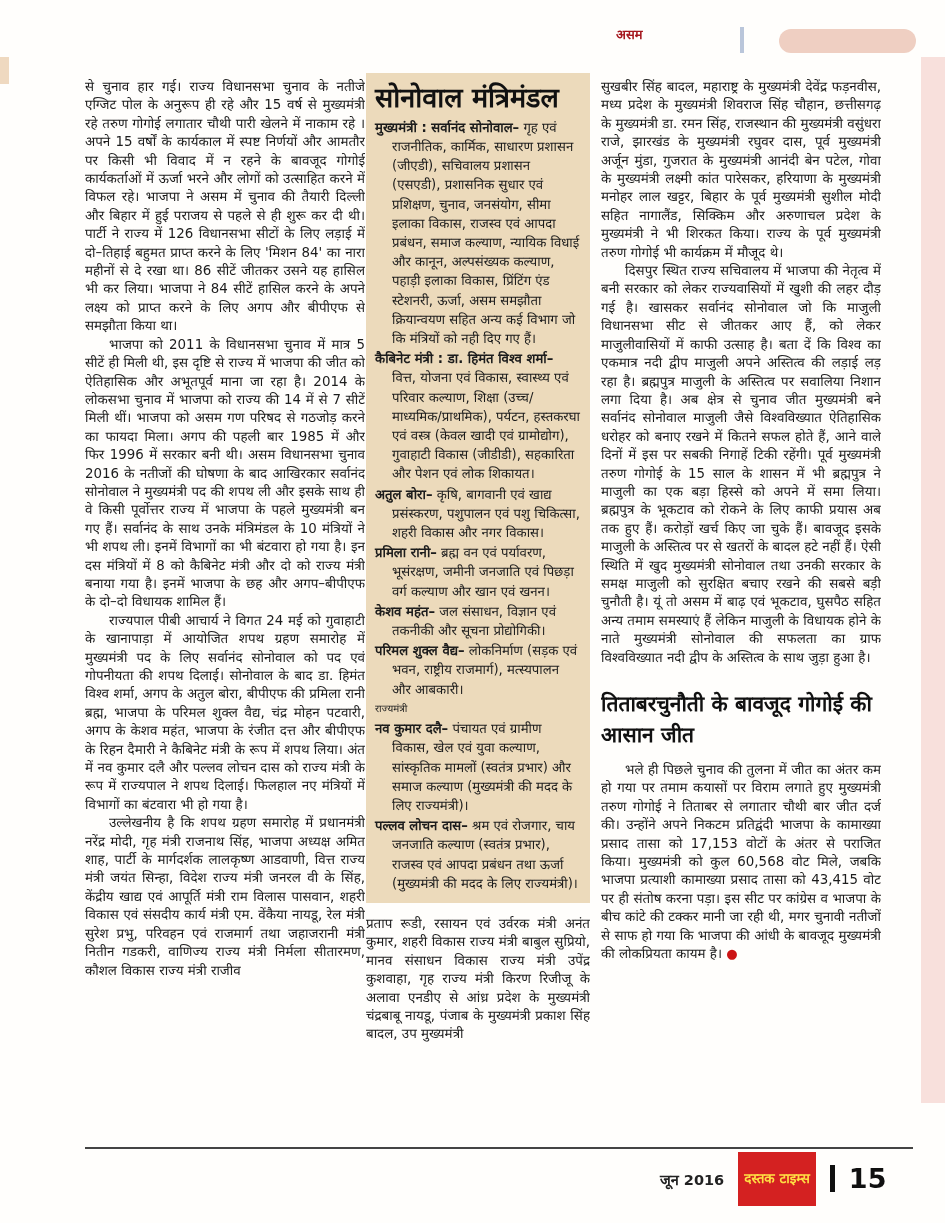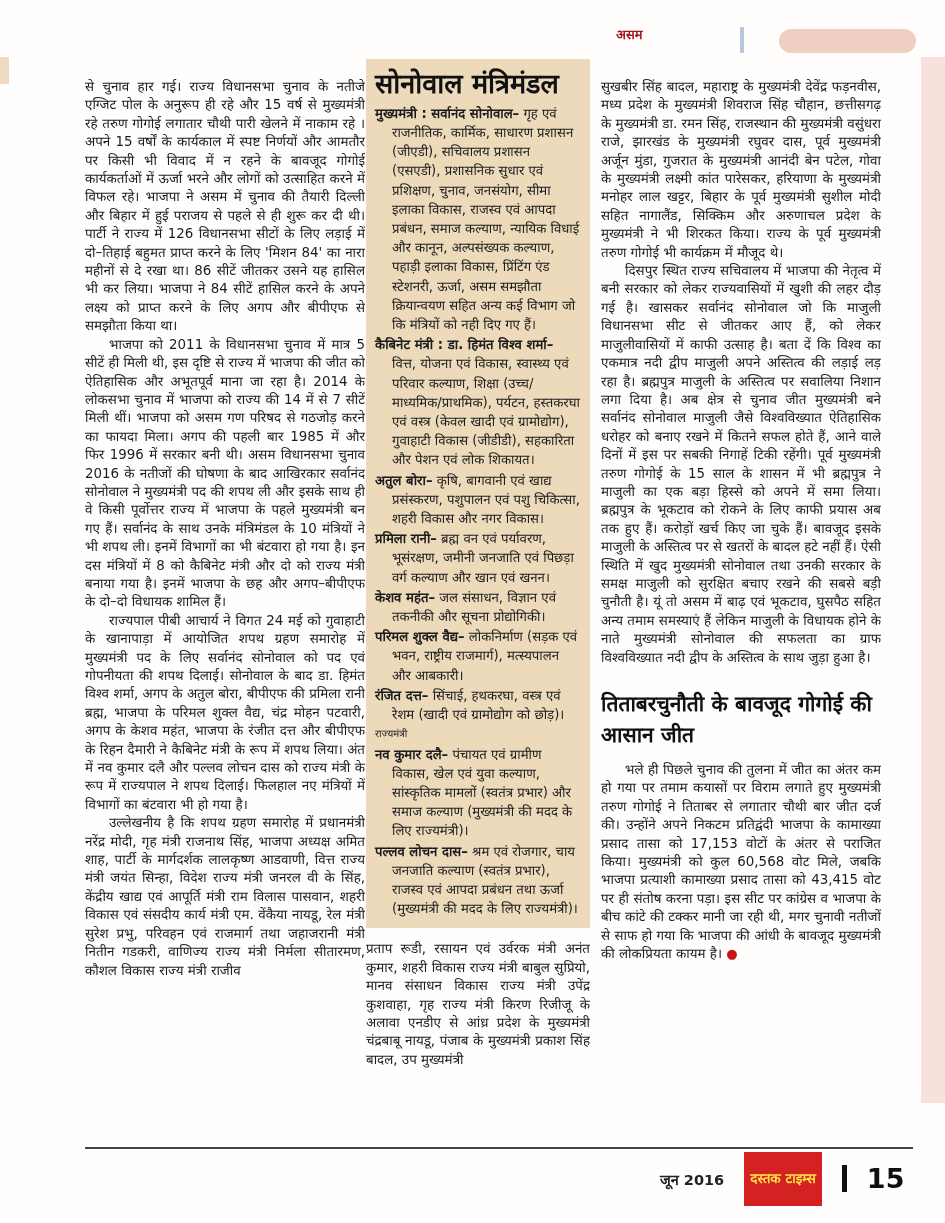--- a/index.html
+++ b/index.html
@@ -15,21 +15,21 @@
   .edge-left  { position:absolute; left:0; top:57px; width:9px; height:27px; background:#efd9c0; }
 
   
   .header-section { position:absolute; left:616px; top:25px; font-size:13px; font-weight:bold; color:#a5171e; }
   .header-divider { position:absolute; left:740px; top:27px; width:4px; height:26px; background:#bac6da; }
   .header-pill    { position:absolute; left:779px; top:29px; width:137px; height:24px; border-radius:12px; background:#efcfc2; }
 
   
   .col { position:absolute; top:78px; overflow:hidden; text-align:justify; }
   .col-left  { left:85px;  width:280px; height:1052px; }
-  .col-center{ left:366px; top:59px; width:224px; height:1062px; }
+  .col-center{ left:366px; top:73px; width:224px; height:1062px; }
   .col-right { left:601px; width:280px; height:1052px; }
   .col p { font-size:13.4px; line-height:18.4px; }
   .col p.indent { text-indent:24px; }
 
   
   .cabinet-box {
     background:#ecdabb; padding:6px 9px 10px 9px; width:224px;
   }
   .cabinet-box h2 { font-size:27px; line-height:1.4; font-weight:bold; color:#111; letter-spacing:0; }
   .cabinet-box .entry {
@@ -40,21 +40,21 @@
   .cabinet-box .state-label { font-size:10px; line-height:19.2px; text-align:left; }
   .center-cont { margin-top:12px; width:224px; }
 
   
   .subhead { font-size:21px; line-height:31px; font-weight:bold; text-align:left;
              margin:22px 0 10px 0; color:#111; }
   .dot { color:#cc1414; font-size:13px; }
 
   
   .footer-rule { position:absolute; left:85px; top:1147px; width:828px; height:1.5px; background:#444; }
-  .footer { position:absolute; left:660px; top:1152px; display:flex; align-items:center; gap:20px; }
+  .footer { position:absolute; left:660px; top:1152px; display:flex; align-items:center; gap:14px; }
   .footer .f-date { font-weight:bold; font-size:14.5px; color:#222; }
   .footer .f-mag  { background:#d42121; color:#ffdf43; font-weight:bold; font-size:13.5px;
                     padding:18px 6px; line-height:1.3; }
   .footer .f-bar  { width:5px; height:27px; background:#101010; }
   .footer .f-num  { font-weight:bold; font-size:27px; color:#101010; font-family:"DejaVu Sans", sans-serif; }
 </style>
 </head>
 <body>
 
 <div class="page">
@@ -75,21 +75,20 @@
 
   <div class="col col-center">
     <div class="cabinet-box">
       <h2>सोनोवाल मंत्रिमंडल</h2>
       <p class="entry"><b>मुख्यमंत्री : सर्वानंद सोनोवाल–</b> <span>गृह एवं राजनीतिक, कार्मिक, साधारण प्रशासन (जीएडी), सचिवालय प्रशासन (एसएडी), प्रशासनिक सुधार एवं प्रशिक्षण, चुनाव,  जनसंयोग, सीमा इलाका विकास, राजस्व एवं आपदा प्रबंधन, समाज कल्याण, न्यायिक विधाई और कानून, अल्पसंख्यक कल्याण, पहाड़ी इलाका विकास, प्रिंटिंग एंड स्टेशनरी, ऊर्जा, असम समझौता क्रियान्वयण सहित अन्य कई विभाग जो कि मंत्रियों को नही दिए गए हैं।</span></p>
       <p class="entry"><b>कैबिनेट मंत्री  : डा. हिमंत विश्व शर्मा–</b> <span>वित्त, योजना एवं विकास, स्वास्थ्य एवं परिवार कल्याण, शिक्षा (उच्च/माध्यमिक/प्राथमिक), पर्यटन, हस्तकरघा एवं वस्त्र (केवल खादी एवं ग्रामोद्योग), गुवाहाटी विकास (जीडीडी), सहकारिता और पेशन एवं लोक शिकायत।</span></p>
       <p class="entry"><b>अतुल बोरा–</b> <span>कृषि, बागवानी एवं खाद्य प्रसंस्करण, पशुपालन एवं पशु चिकित्सा, शहरी विकास और नगर विकास।</span></p>
       <p class="entry"><b>प्रमिला रानी–</b> <span>ब्रह्म वन एवं पर्यावरण, भूसंरक्षण, जमीनी जनजाति एवं पिछड़ा वर्ग कल्याण और खान एवं खनन।</span></p>
       <p class="entry"><b>केशव महंत–</b> <span>जल संसाधन, विज्ञान एवं तकनीकी और सूचना प्रोद्योगिकी।</span></p>
       <p class="entry"><b>परिमल शुक्ल वैद्य–</b> <span>लोकनिर्माण (सड़क एवं भवन, राष्ट्रीय राजमार्ग), मत्स्यपालन और आबकारी।</span></p>
-      <p class="entry"><b>रंजित दत्त–</b> <span>सिंचाई, हथकरघा, वस्त्र एवं रेशम (खादी एवं ग्रामोद्योग को छोड़)।</span></p>
       <p class="state-label">राज्यमंत्री</p>
       <p class="entry"><b>नव कुमार दलै–</b> <span>पंचायत एवं ग्रामीण विकास, खेल एवं युवा कल्याण, सांस्कृतिक मामलों (स्वतंत्र प्रभार) और समाज कल्याण (मुख्यमंत्री की मदद के लिए राज्यमंत्री)।</span></p>
       <p class="entry"><b>पल्लव लोचन दास–</b> <span>श्रम एवं रोजगार, चाय जनजाति कल्याण (स्वतंत्र प्रभार), राजस्व एवं आपदा प्रबंधन तथा ऊर्जा (मुख्यमंत्री की मदद के लिए राज्यमंत्री)।</span></p>
     </div>
     <p class="center-cont">प्रताप रूडी, रसायन एवं उर्वरक मंत्री अनंत कुमार, शहरी विकास राज्य मंत्री बाबुल सुप्रियो, मानव संसाधन विकास राज्य मंत्री उपेंद्र कुशवाहा, गृह राज्य मंत्री किरण रिजीजू के अलावा एनडीए से आंध्र प्रदेश के मुख्यमंत्री चंद्रबाबू नायडू, पंजाब के मुख्यमंत्री प्रकाश सिंह बादल, उप मुख्यमंत्री</p>
   </div>
 
   <div class="col col-right">
     <p>सुखबीर सिंह बादल, महाराष्ट्र के मुख्यमंत्री देवेंद्र फड़नवीस, मध्य प्रदेश के मुख्यमंत्री शिवराज सिंह चौहान, छत्तीसगढ़ के मुख्यमंत्री डा. रमन सिंह, राजस्थान की मुख्यमंत्री वसुंधरा राजे, झारखंड के मुख्यमंत्री रघुवर दास, पूर्व मुख्यमंत्री अर्जून मुंडा, गुजरात के मुख्यमंत्री आनंदी बेन पटेल, गोवा के मुख्यमंत्री लक्ष्मी कांत पारेसकर, हरियाणा के मुख्यमंत्री मनोहर लाल खट्टर, बिहार के पूर्व मुख्यमंत्री सुशील मोदी सहित नागालैंड, सिक्किम और अरुणाचल प्रदेश के मुख्यमंत्री ने भी शिरकत किया। राज्य के पूर्व मुख्यमंत्री तरुण गोगोई भी कार्यक्रम में मौजूद थे।</p>
     <p class="indent">दिसपुर स्थित राज्य सचिवालय में भाजपा की नेतृत्व में बनी सरकार को लेकर राज्यवासियों में खुशी की लहर दौड़ गई है। खासकर सर्वानंद सोनोवाल जो कि माजुली विधानसभा सीट से जीतकर आए हैं, को लेकर माजुलीवासियों में काफी उत्साह है। बता दें कि विश्व का एकमात्र नदी द्वीप माजुली अपने अस्तित्व की लड़ाई लड़ रहा है। ब्रह्मपुत्र माजुली के अस्तित्व पर सवालिया निशान लगा दिया है। अब क्षेत्र से चुनाव जीत मुख्यमंत्री बने सर्वानंद सोनोवाल माजुली जैसे विश्वविख्यात ऐतिहासिक धरोहर को बनाए रखने में कितने सफल होते हैं, आने वाले दिनों में इस पर सबकी निगाहें टिकी रहेंगी। पूर्व मुख्यमंत्री तरुण गोगोई के 15 साल के शासन में भी ब्रह्मपुत्र ने माजुली का एक बड़ा हिस्से को अपने में समा लिया। ब्रह्मपुत्र के भूकटाव को रोकने के लिए काफी प्रयास अब तक हुए हैं। करोड़ों खर्च किए जा चुके हैं। बावजूद इसके माजुली के अस्तित्व पर से खतरों के बादल हटे नहीं हैं। ऐसी स्थिति में खुद मुख्यमंत्री सोनोवाल तथा उनकी सरकार के समक्ष माजुली को सुरक्षित बचाए रखने की सबसे बड़ी चुनौती है। यूं तो असम में बाढ़ एवं भूकटाव, घुसपैठ सहित अन्य तमाम समस्याएं हैं लेकिन माजुली के विधायक होने के नाते मुख्यमंत्री सोनोवाल की सफलता का ग्राफ विश्वविख्यात नदी द्वीप के अस्तित्व के साथ जुड़ा हुआ है।</p>

